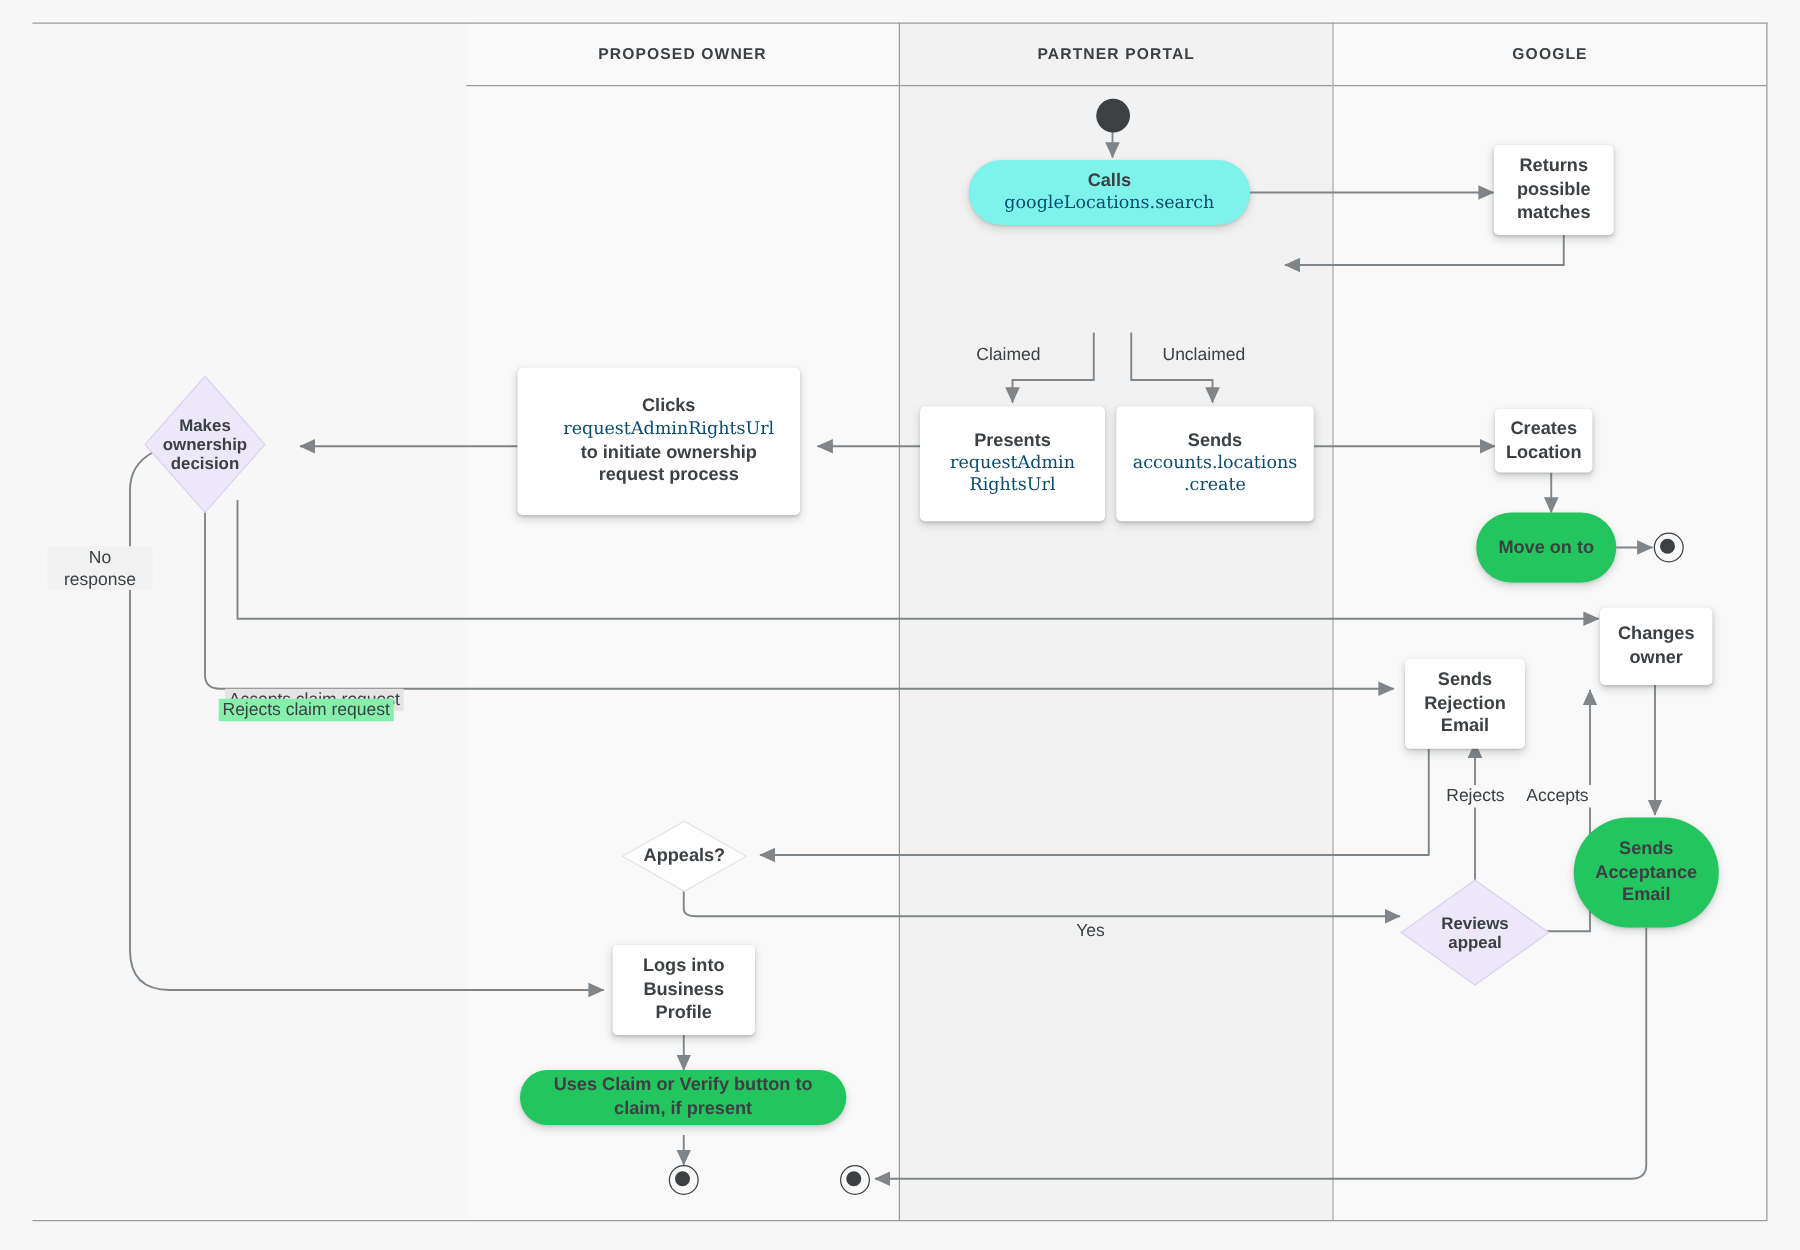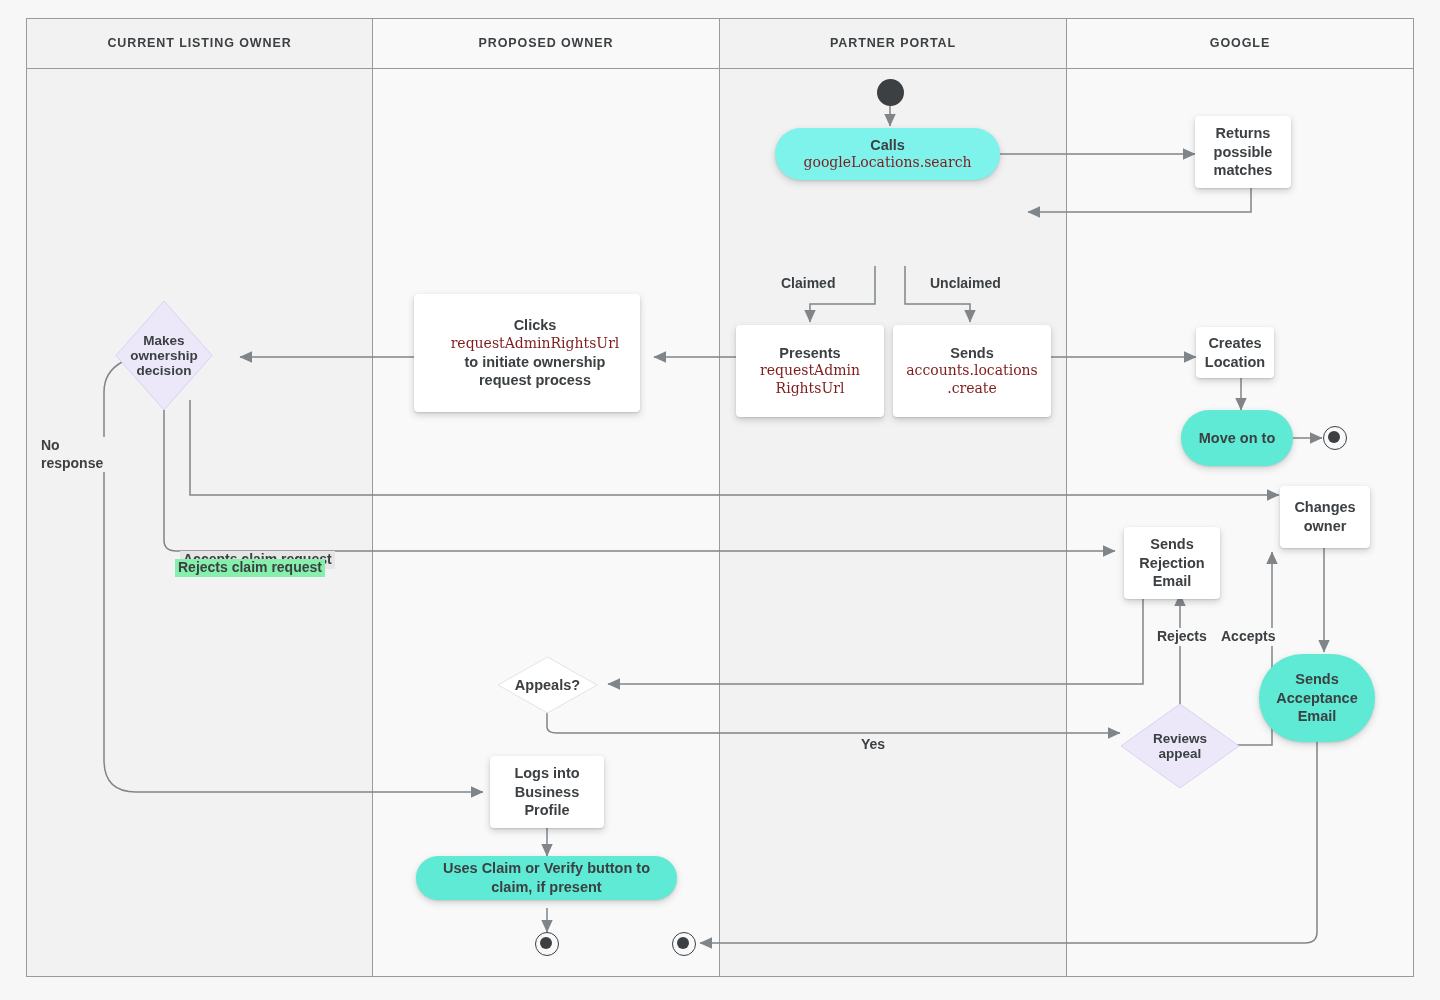--- a/index.html
+++ b/index.html
@@ -19,47 +19,42 @@
   .frame-bot{position:absolute;left:26px;top:976px;width:1388px;height:0;border-top:1px solid #9a9a9a;}
 
   
   .node{position:absolute;box-sizing:border-box;display:flex;align-items:center;
         justify-content:center;text-align:center;z-index:5;}
   .node .txt{line-height:1.28;}
   .box{background:#fff;border-radius:4px;
        box-shadow:0 3px 7px rgba(60,64,67,.22),0 1px 2px rgba(60,64,67,.16);}
   .pill{border-radius:999px;box-shadow:0 3px 7px rgba(60,64,67,.20),0 1px 2px rgba(60,64,67,.14);}
   .cyan{background:#7df3ec;text-align:center;}
-  .pink{background:#5eead4;}
+  .pink{background:#22c55e;}
   .lav{background:#ece8fa;}
   .dshape{position:absolute;z-index:4;}
   .dlabel{position:absolute;z-index:6;display:flex;align-items:center;
           justify-content:center;text-align:center;}
 
   .b{font-weight:700;color:#3c4043;font-size:14.5px;}
-  .mono{font-family:"DejaVu Serif",serif;font-weight:400;color:#7f1d1d;font-size:14px;}
+  .mono{font-family:"DejaVu Serif",serif;font-weight:400;color:#0c4a6e;font-size:14px;}
   .small{font-size:13.5px;}
 
   
-  .elabel{position:absolute;z-index:7;font-weight:700;color:#3c4043;font-size:14px;
-          line-height:1.25;background:#f7f7f7;padding:0 3px;}
+  .elabel{position:absolute;z-index:7;font-weight:400;color:#3c4043;font-size:14px;
+          text-align:center;line-height:1.25;background:#f7f7f7;padding:0 3px;}
 
   svg.edges{position:absolute;left:0;top:0;width:1440px;height:1000px;z-index:3;
             pointer-events:none;}
 </style>
 </head>
 <body>
 
 <div id="stage">
 
-  <div class="lane first" style="left:26px;width:347px;background:#f2f2f2;">
-    <div class="lane-head">
-      <span>CURRENT LISTING OWNER</span>
-    </div>
-  </div>
   <div class="lane" style="left:373px;width:347px;background:#f9f9f9;">
     <div class="lane-head">
       <span>PROPOSED OWNER</span>
     </div>
   </div>
   <div class="lane" style="left:720px;width:347px;background:#f2f2f2;">
     <div class="lane-head">
       <span>PARTNER PORTAL</span>
     </div>
   </div>

